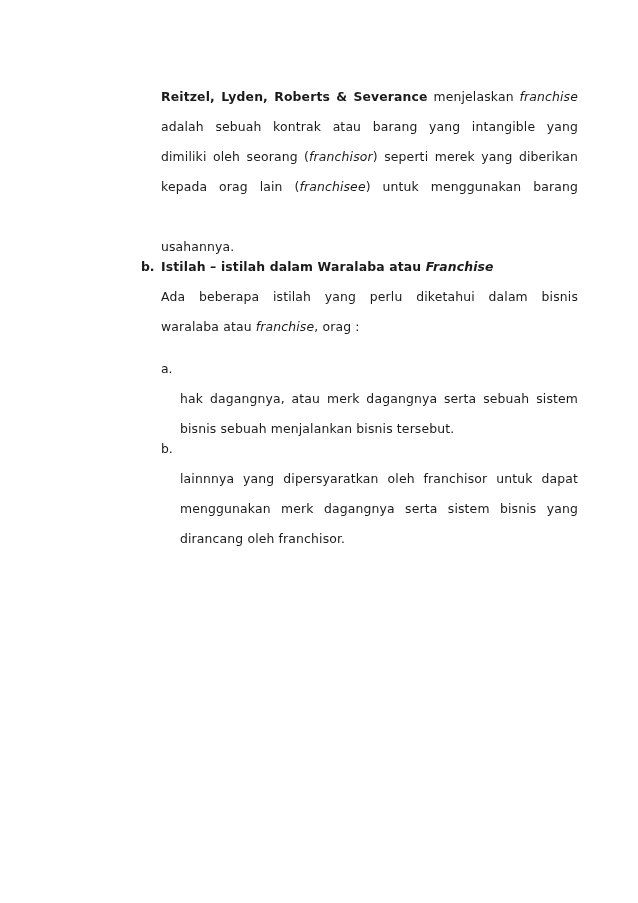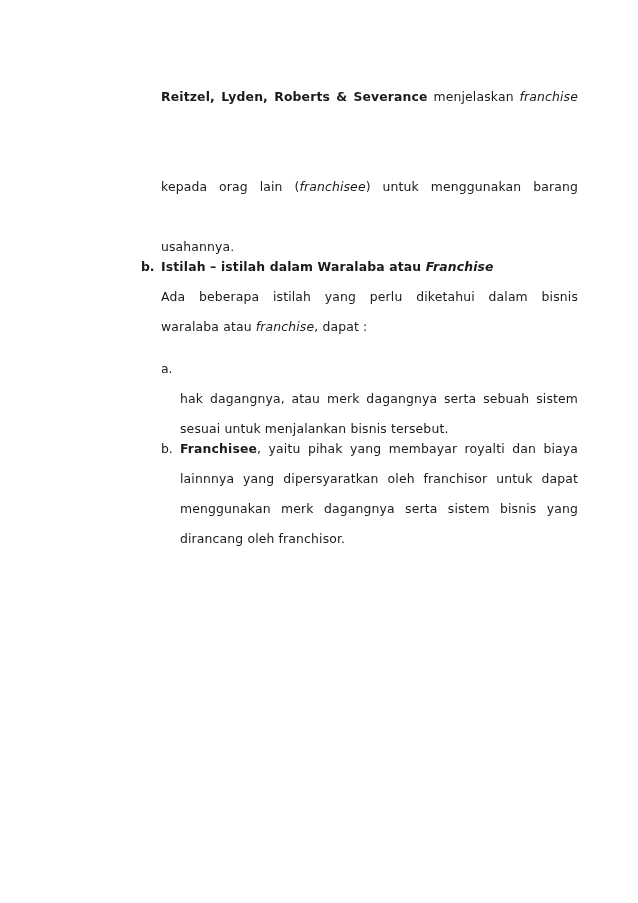--- a/index.html
+++ b/index.html
@@ -14,37 +14,38 @@
   .item-col { left: 180px; width: 398px; }
   .marker { position: absolute; font-size: 12.4px; line-height: 16px; }
 </style>
 </head>
 <body>
 
 <div class="page">
 
   <div class="line body-col just" style="top:89px;"><b>Reitzel, Lyden, Roberts &amp; Severance</b><span> menjelaskan </span><i>franchise</i></div>
 
+  <div class="line body-col just" style="top:119px;">adalah sebuah kontrak atau barang yang intangible yang</div>
 
+  <div class="line body-col just" style="top:149px;"><span>dimiliki oleh seorang (</span><i>franchisor</i><span>) seperti merek yang diberikan</span></div>
 
   <div class="line body-col just" style="top:179px;"><span>kepada orag lain (</span><i>franchisee</i><span>) untuk menggunakan barang</span></div>
 
 
   <div class="line body-col" style="top:239px;">usahannya.</div>
 
   <div class="marker" style="left:141px; top:259px; font-weight:bold;">b.</div>
   <div class="line" style="left:161px; top:259px;"><b>Istilah – istilah dalam Waralaba atau </b><b><i>Franchise</i></b></div>
 
   <div class="line body-col just" style="top:289px;">Ada beberapa istilah yang perlu diketahui dalam bisnis</div>
 
-  <div class="line body-col" style="top:319px;"><span>waralaba atau </span><i>franchise</i><span>, dapat :</span></div>
+  <div class="line body-col" style="top:319px;"><span>waralaba atau </span><i>franchise</i><span>, orag :</span></div>
 
   <div class="marker" style="left:161px; top:361px;">a.</div>
   <div class="line item-col just" style="top:391px;">hak dagangnya, atau merk dagangnya serta sebuah sistem</div>
-  <div class="line item-col" style="top:421px;">sesuai untuk menjalankan bisnis tersebut.</div>
+  <div class="line item-col" style="top:421px;">bisnis sebuah menjalankan bisnis tersebut.</div>
 
   <div class="marker" style="left:161px; top:441px;">b.</div>
-  <div class="line item-col just" style="top:441px;"><b>Franchisee</b><span>, yaitu pihak yang membayar royalti dan biaya</span></div>
   <div class="line item-col just" style="top:471px;">lainnnya yang dipersyaratkan oleh franchisor untuk dapat</div>
   <div class="line item-col just" style="top:501px;">menggunakan merk dagangnya serta sistem bisnis yang</div>
   <div class="line item-col" style="top:531px;">dirancang oleh franchisor.</div>
 
 </div>
 
 </body></html>

